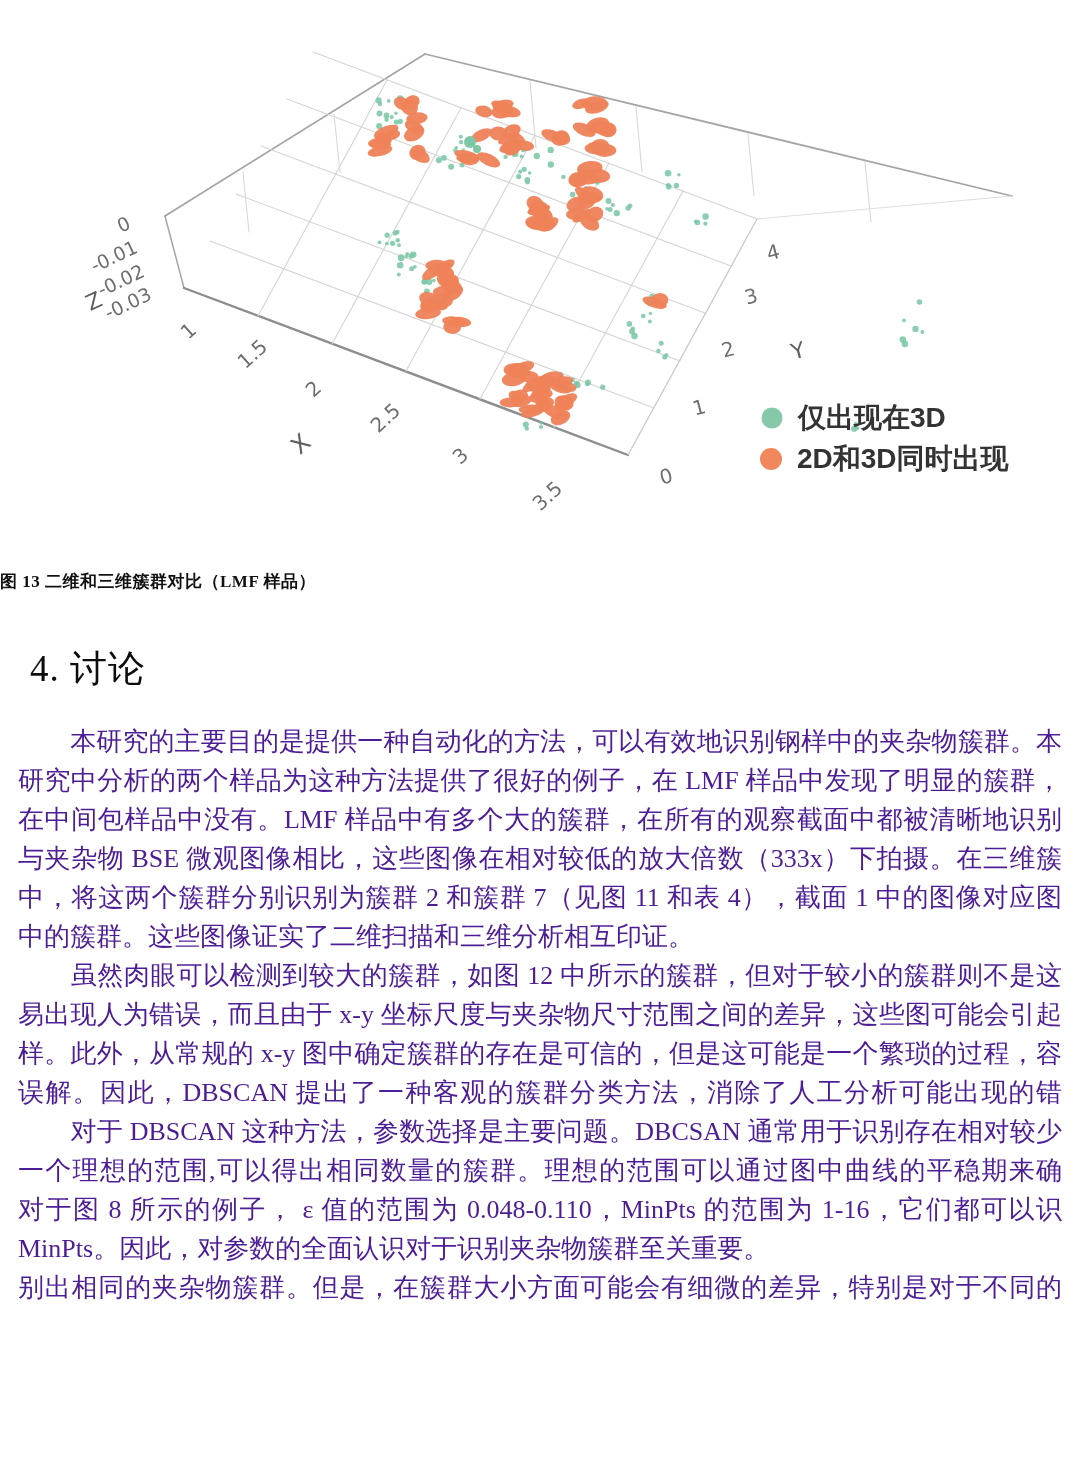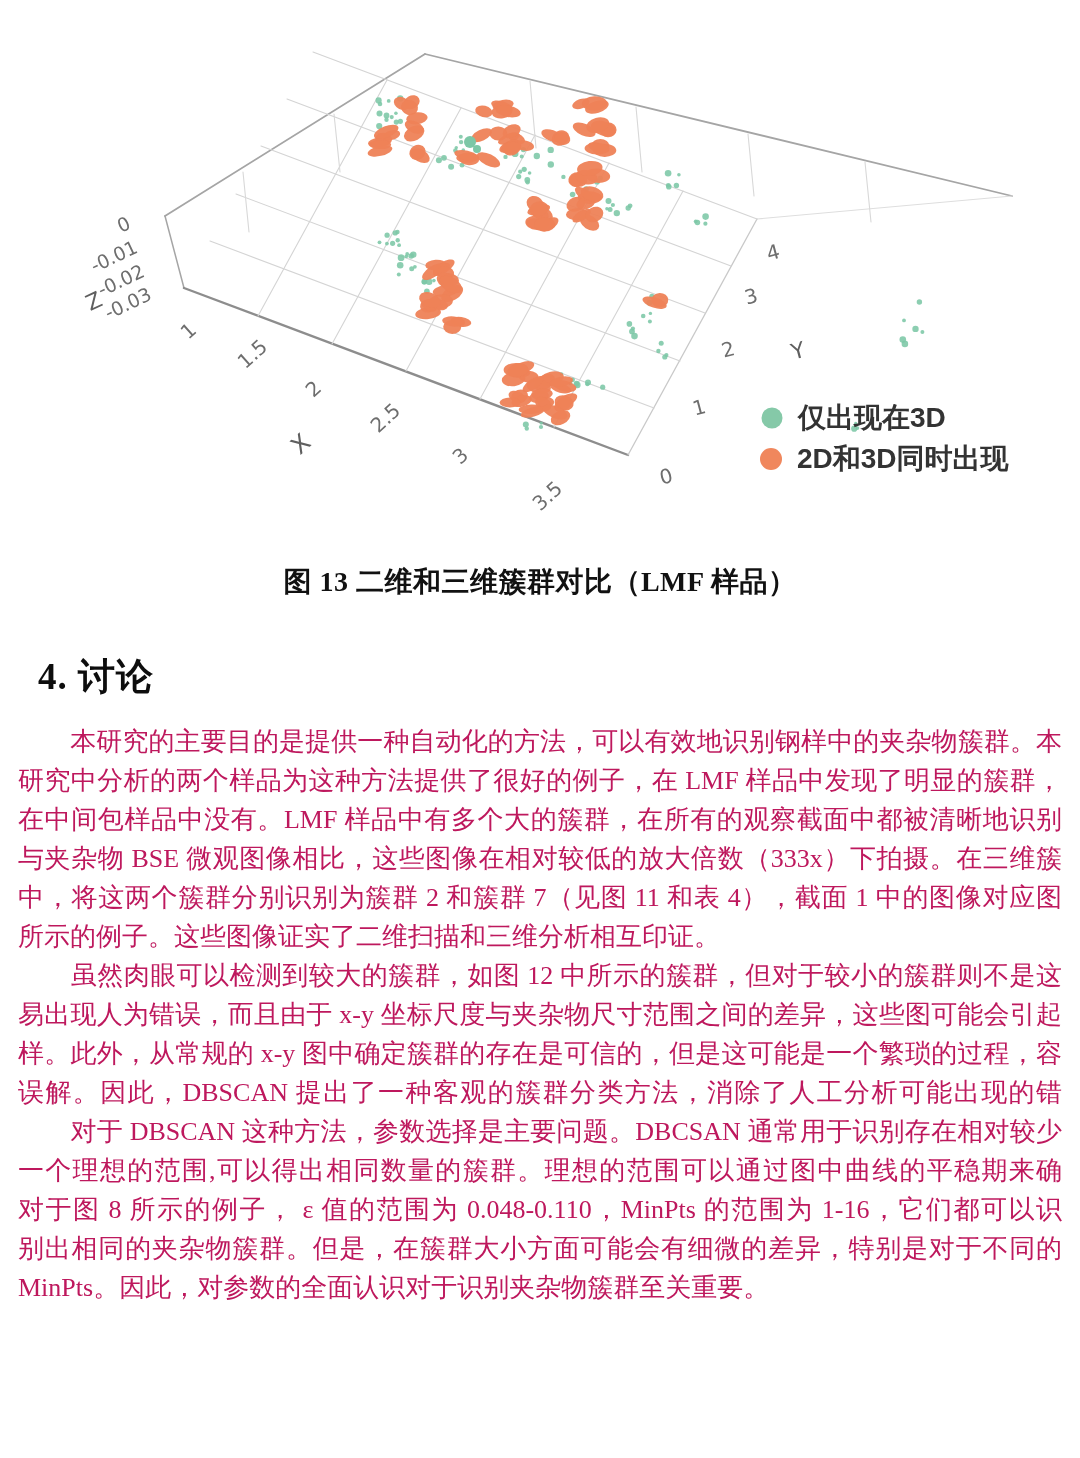--- a/index.html
+++ b/index.html
@@ -5,30 +5,30 @@
   html,body{margin:0;padding:0;background:#888;}
   .page{
     position:relative;width:1080px;height:1458px;background:#ffffff;
     margin:0 auto;overflow:hidden;
     font-family:"Liberation Serif","DejaVu Serif",serif;color:#161616;
   }
   .figure-wrap{position:absolute;top:0;left:0;width:1080px;height:548px;}
   .figure-wrap svg{display:block;}
   .caption{
     position:absolute;top:562px;left:0;width:1080px;height:40px;
-    text-align:center;font-weight:bold;font-size:28px;line-height:40px;
+    font-weight:bold;font-size:17px;line-height:40px;
     letter-spacing:0.5px;color:#111;
   }
   .heading{
-    position:absolute;top:636px;left:22px;margin:16px;
-    font-size:37px;font-weight:bold;color:#0d0d0d;letter-spacing:1px;
+    position:absolute;top:636px;left:22px;margin:8px;
+    font-size:37px;font-weight:normal;color:#0d0d0d;letter-spacing:1px;
   }
   .body-text{
     position:absolute;top:722px;left:18px;width:1044px;
-    font-size:26px;color:#be185d;
+    font-size:26px;color:#4c1d95;
   }
   .line{
     height:39px;line-height:39px;white-space:nowrap;
     text-align:justify;text-justify:inter-character;overflow:visible;
   }
   .line.fill{text-align-last:justify;white-space:normal;height:39px;overflow:hidden;}
   .line.nofill{text-align-last:left;}
   .tick{font-family:"DejaVu Sans","Liberation Sans",sans-serif;fill:#6e6e6e;}
   .axis-letter{font-family:"DejaVu Sans","Liberation Sans",sans-serif;fill:#5f5f5f;}
   .legend-label{font-family:"Liberation Sans","DejaVu Sans",sans-serif;font-weight:800;fill:#333;}
@@ -341,25 +341,25 @@
   <div class="caption">图 13 二维和三维簇群对比（LMF 样品）</div>
 
   <h2 class="heading">4. 讨论</h2>
 
   <div class="body-text" id="body-lines">
       <div class="line fill">　　本研究的主要目的是提供一种自动化的方法，可以有效地识别钢样中的夹杂物簇群。本</div>
       <div class="line fill">研究中分析的两个样品为这种方法提供了很好的例子，在 LMF 样品中发现了明显的簇群，而</div>
       <div class="line fill">在中间包样品中没有。LMF 样品中有多个大的簇群，在所有的观察截面中都被清晰地识别出</div>
       <div class="line fill">与夹杂物 BSE 微观图像相比，这些图像在相对较低的放大倍数（333x）下拍摄。在三维簇群</div>
       <div class="line fill">中，将这两个簇群分别识别为簇群 2 和簇群 7（见图 11 和表 4），截面 1 中的图像对应图 10</div>
-      <div class="line nofill">所示的例子。这些图像证实了二维扫描和三维分析相互印证。</div>
+      <div class="line nofill">中的簇群。这些图像证实了二维扫描和三维分析相互印证。</div>
       <div class="line fill">　　虽然肉眼可以检测到较大的簇群，如图 12 中所示的簇群，但对于较小的簇群则不是这</div>
       <div class="line fill">易出现人为错误，而且由于 x-y 坐标尺度与夹杂物尺寸范围之间的差异，这些图可能会引起</div>
       <div class="line fill">样。此外，从常规的 x-y 图中确定簇群的存在是可信的，但是这可能是一个繁琐的过程，容</div>
       <div class="line fill">误解。因此，DBSCAN 提出了一种客观的簇群分类方法，消除了人工分析可能出现的错误。</div>
       <div class="line fill">　　对于 DBSCAN 这种方法，参数选择是主要问题。DBCSAN 通常用于识别存在相对较少的离</div>
       <div class="line fill">一个理想的范围,可以得出相同数量的簇群。理想的范围可以通过图中曲线的平稳期来确定。</div>
       <div class="line fill">对于图 8 所示的例子， ε 值的范围为 0.048-0.110，MinPts 的范围为 1-16，它们都可以识</div>
+      <div class="line nofill">MinPts。因此，对参数的全面认识对于识别夹杂物簇群至关重要。</div>
       <div class="line fill">别出相同的夹杂物簇群。但是，在簇群大小方面可能会有细微的差异，特别是对于不同的</div>
-      <div class="line nofill">MinPts。因此，对参数的全面认识对于识别夹杂物簇群至关重要。</div>
     </div>
 
 </div>
 
 </body></html>

